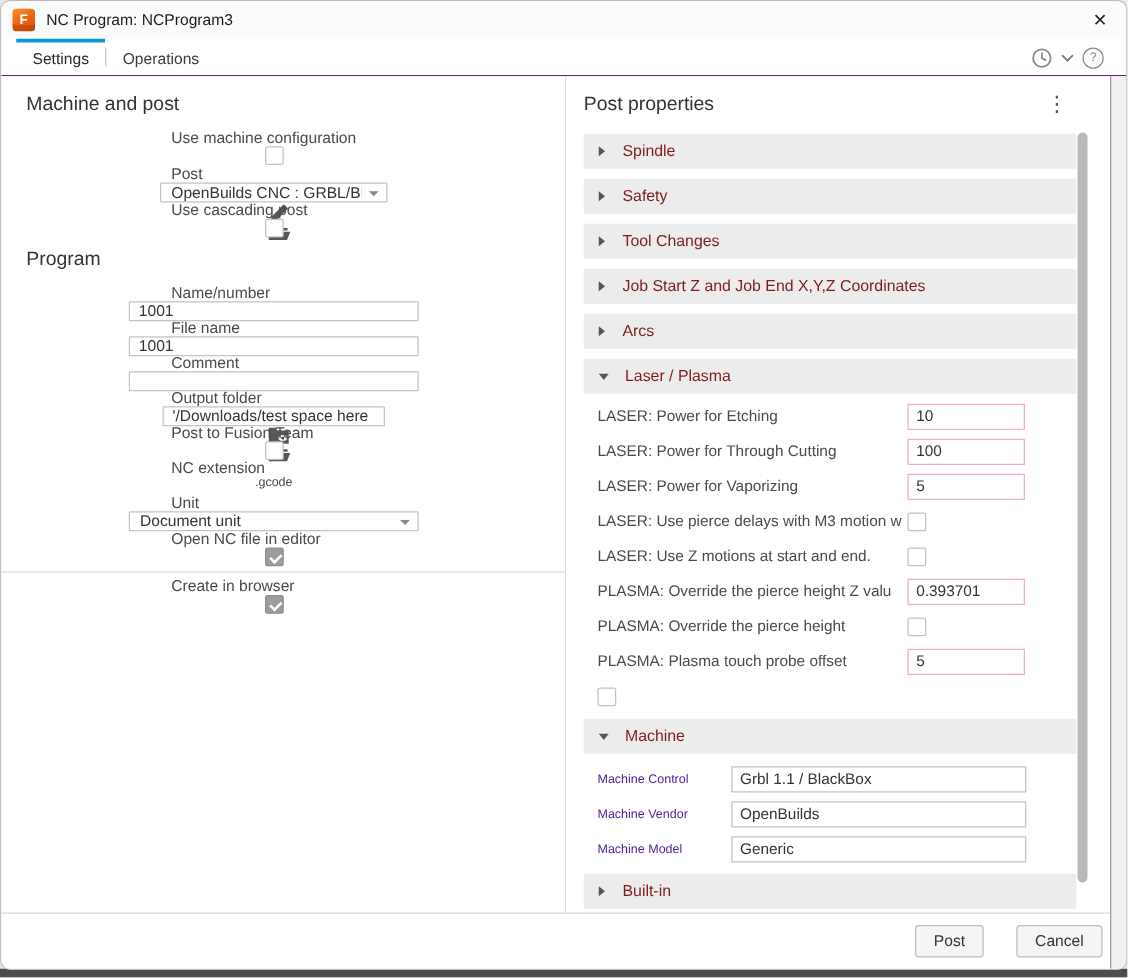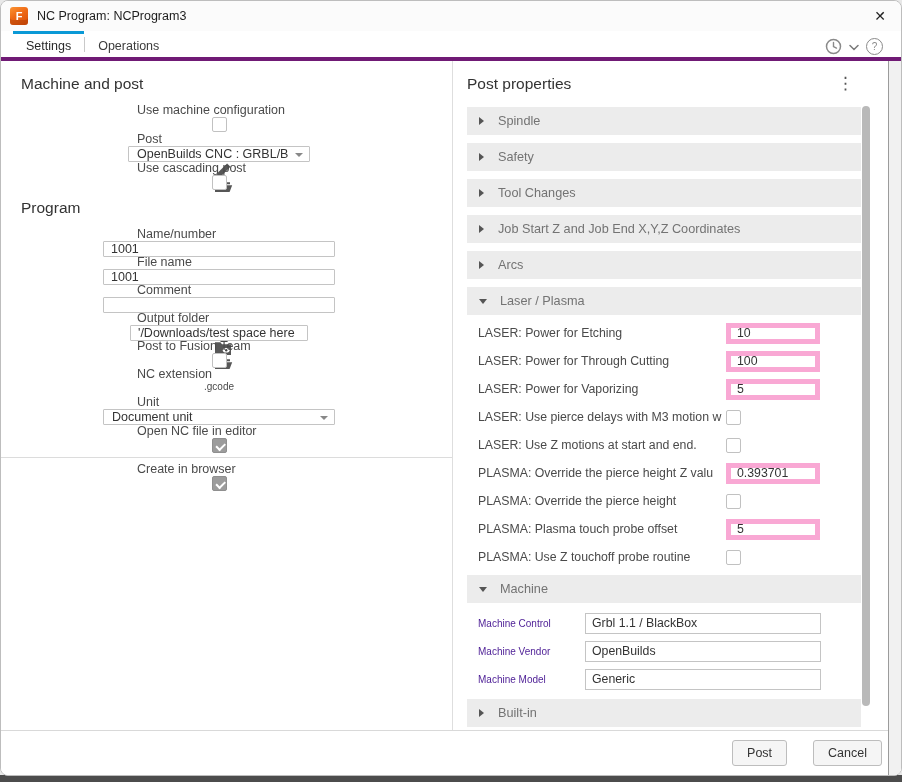--- a/index.html
+++ b/index.html
@@ -33,21 +33,21 @@
   }
   .title-text { font-size: 12.5px; color: #1d1d1d; }
   .close-btn {
     position: absolute; right: 6px; top: 1px; width: 30px; height: 28px;
     display: flex; align-items: center; justify-content: center;
     font-size: 14px; color: #222; cursor: pointer;
   }
   
   .tabbar {
     position: absolute; left: 0; top: 30px; right: 0; height: 30px;
-    background: #ffffff; border-bottom: 4px solid #701a75;
+    background: #ffffff; border-bottom: 1px solid #701a75;
     display: flex; align-items: stretch; padding-left: 12px;
   }
   .tab {
     display: flex; align-items: center; padding: 0 13px;
     font-size: 12.5px; color: #3c3c3c; border-top: 3px solid transparent;
   }
   .tab.active { border-top: 3px solid #0a99d6; color: #2a2a2a; }
   .tab-sep { width: 1px; height: 15px; background: #c9c9c9; align-self: center; }
   .tabbar-right {
     position: absolute; right: 18px; top: 0; height: 30px;
@@ -115,25 +115,25 @@
     display: flex; align-items: center; padding-left: 12px; cursor: pointer;
   }
   .prop-section .tri-right {
     width: 0; height: 0; border-top: 4px solid transparent; border-bottom: 4px solid transparent;
     border-left: 5px solid #555; margin-right: 14px;
   }
   .prop-section .tri-down {
     width: 0; height: 0; border-left: 4px solid transparent; border-right: 4px solid transparent;
     border-top: 5px solid #555; margin-right: 13px; margin-top: 1px;
   }
-  .prop-section .sec-lbl { font-size: 12.7px; color: #737373; }
+  .prop-section .sec-lbl { font-size: 12.7px; color: #7f1d1d; }
   .lrow { display: flex; align-items: center; height: 28px; width: 394px; padding-left: 11px; }
   .lrow .llbl { width: 248px; flex: none; font-size: 12.3px; color: #4a4a4a;
     white-space: nowrap; overflow: hidden; }
-  .lrow .lin { width: 94px; height: 21px; border: 5px solid #f9a8d4; font-size: 12.3px;
+  .lrow .lin { width: 94px; height: 21px; border: 1px solid #f9a8d4; font-size: 12.3px;
     color: #333; padding: 0 6px; font-family: "Liberation Sans", sans-serif; outline: none; }
   .mrow { display: flex; align-items: center; height: 28px; width: 394px; padding-left: 11px; }
   .mrow .mlbl { width: 107px; flex: none; font-size: 10px; color: #4c1d95; white-space: nowrap; }
   .mrow .min { width: 236px; height: 21px; border: 1px solid #c4c4c4; font-size: 12.3px;
     color: #333; padding: 0 6px; font-family: "Liberation Sans", sans-serif; outline: none; }
   .gap4 { height: 4px; } .gap6 { height: 6px; }
   .scroll-thumb {
     position: absolute; right: 31px; top: 45px; width: 8px; height: 600px;
     background: #b9b9b9; border-radius: 4px; cursor: pointer;
   }
@@ -344,21 +344,20 @@
     </div>
     <div class="lrow">
       <span class="llbl">PLASMA: Override the pierce height</span>
       <span class="checkbox"></span>
     </div>
     <div class="lrow">
       <span class="llbl">PLASMA: Plasma touch probe offset</span>
       <input class="lin" value="5" style="">
     </div>
     <div class="lrow">
-      <span class="llbl">PLASMA: Use Z touchoff probe routine</span>
       <span class="checkbox"></span>
     </div>
 
     <div class="gap4"></div>
     <div class="prop-section" style="margin-bottom:6px">
       <span class="tri-down"></span>
       <span class="sec-lbl">Machine</span>
     </div>
 
     <div class="mrow">

